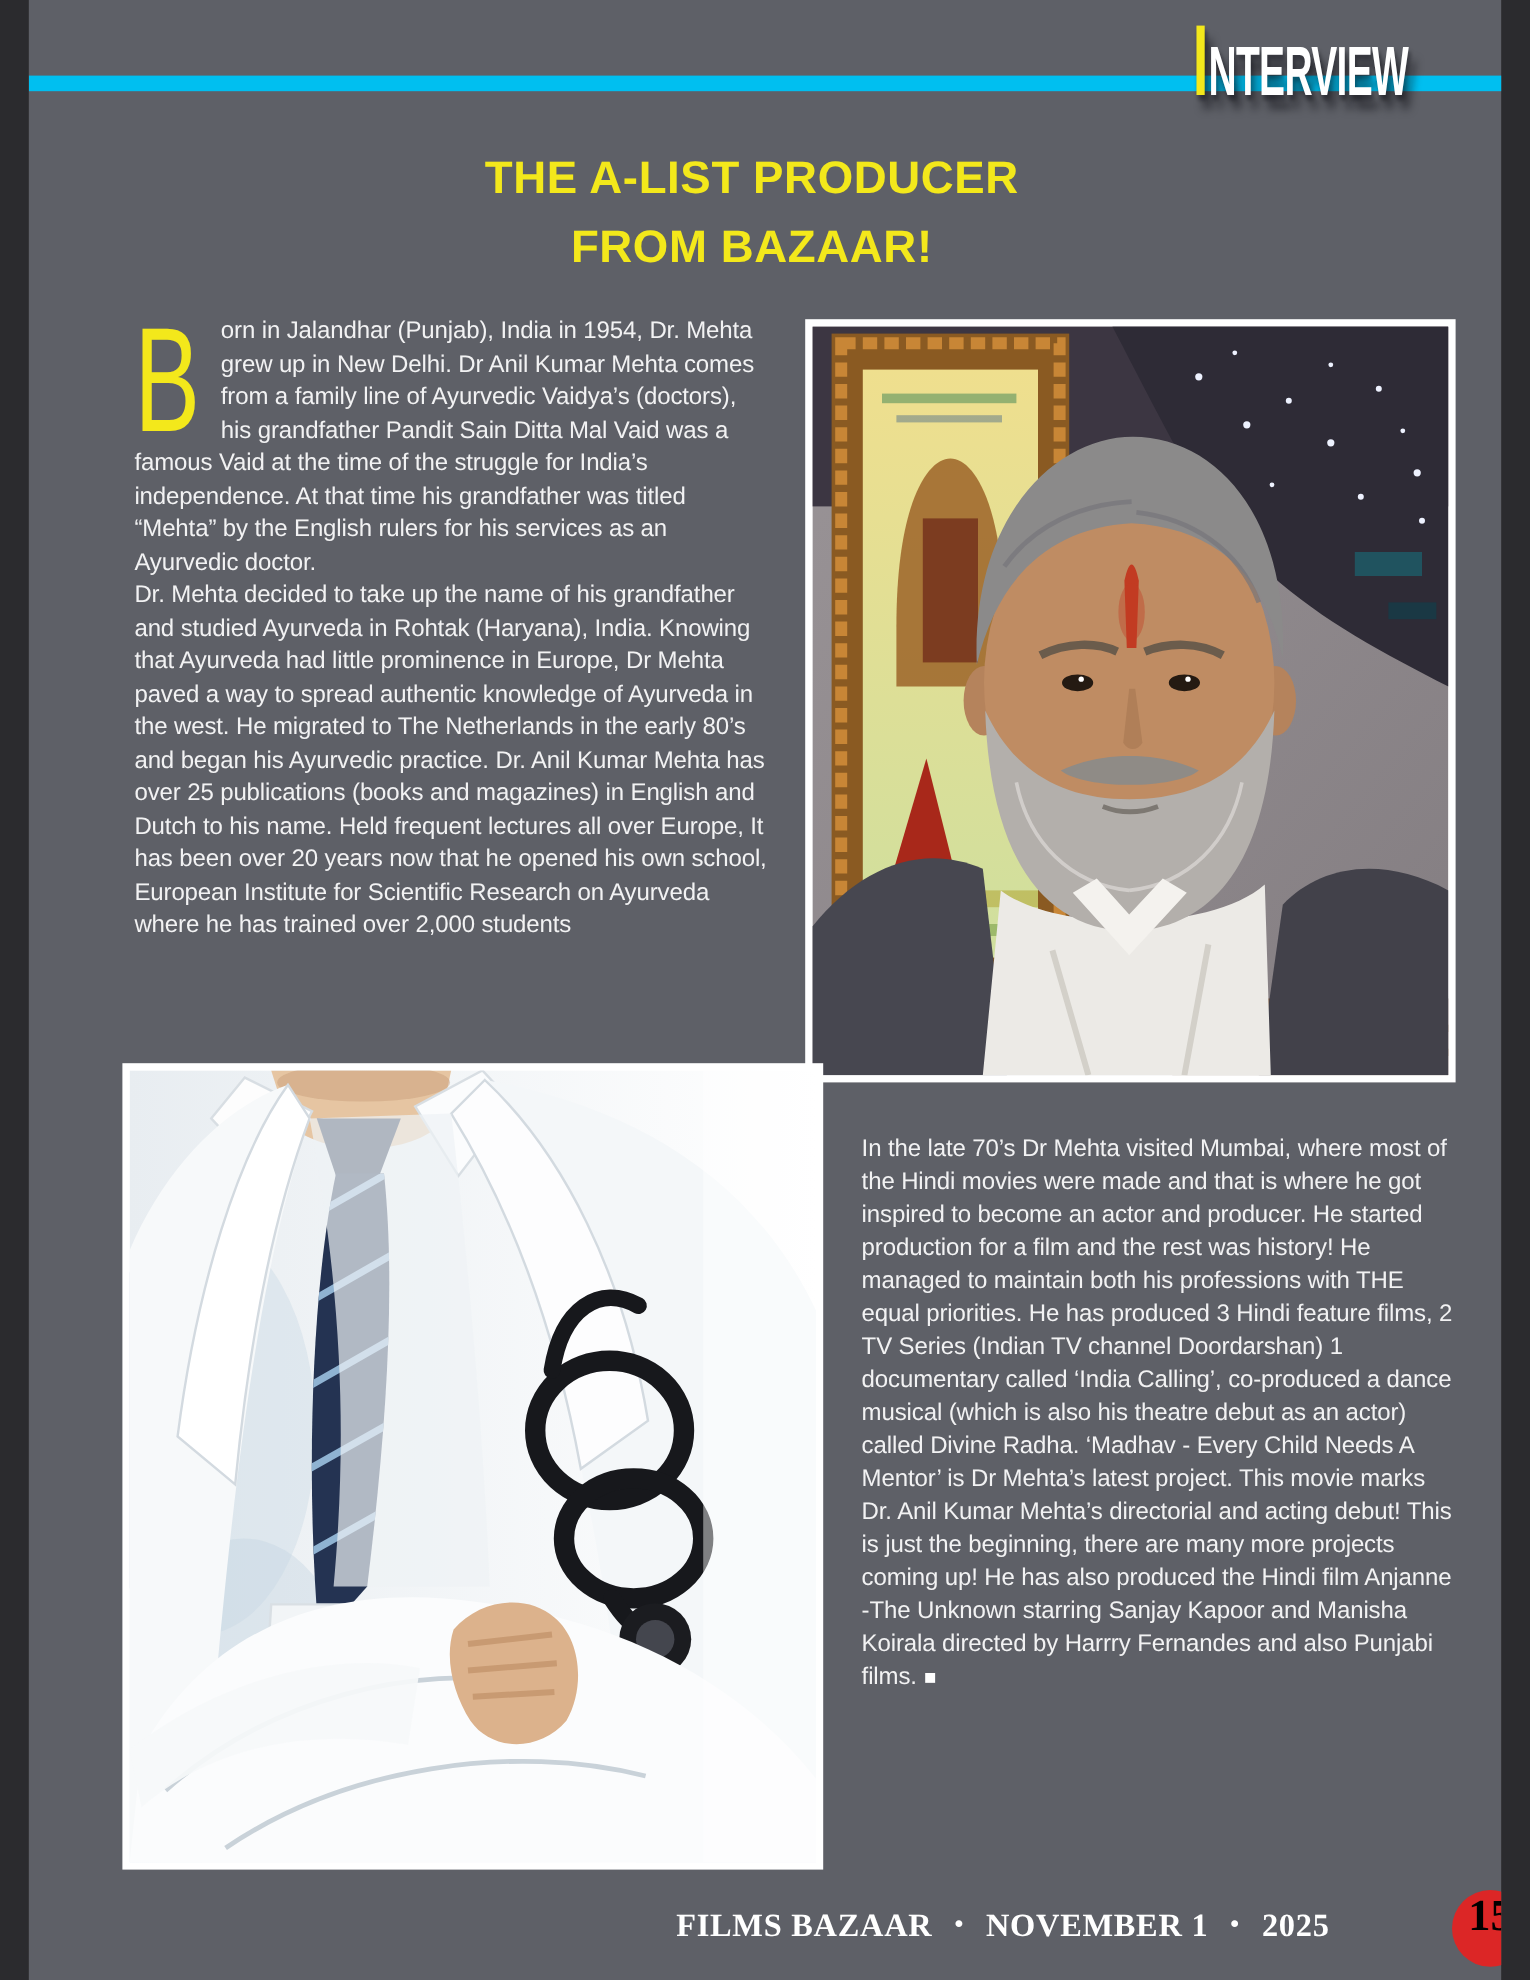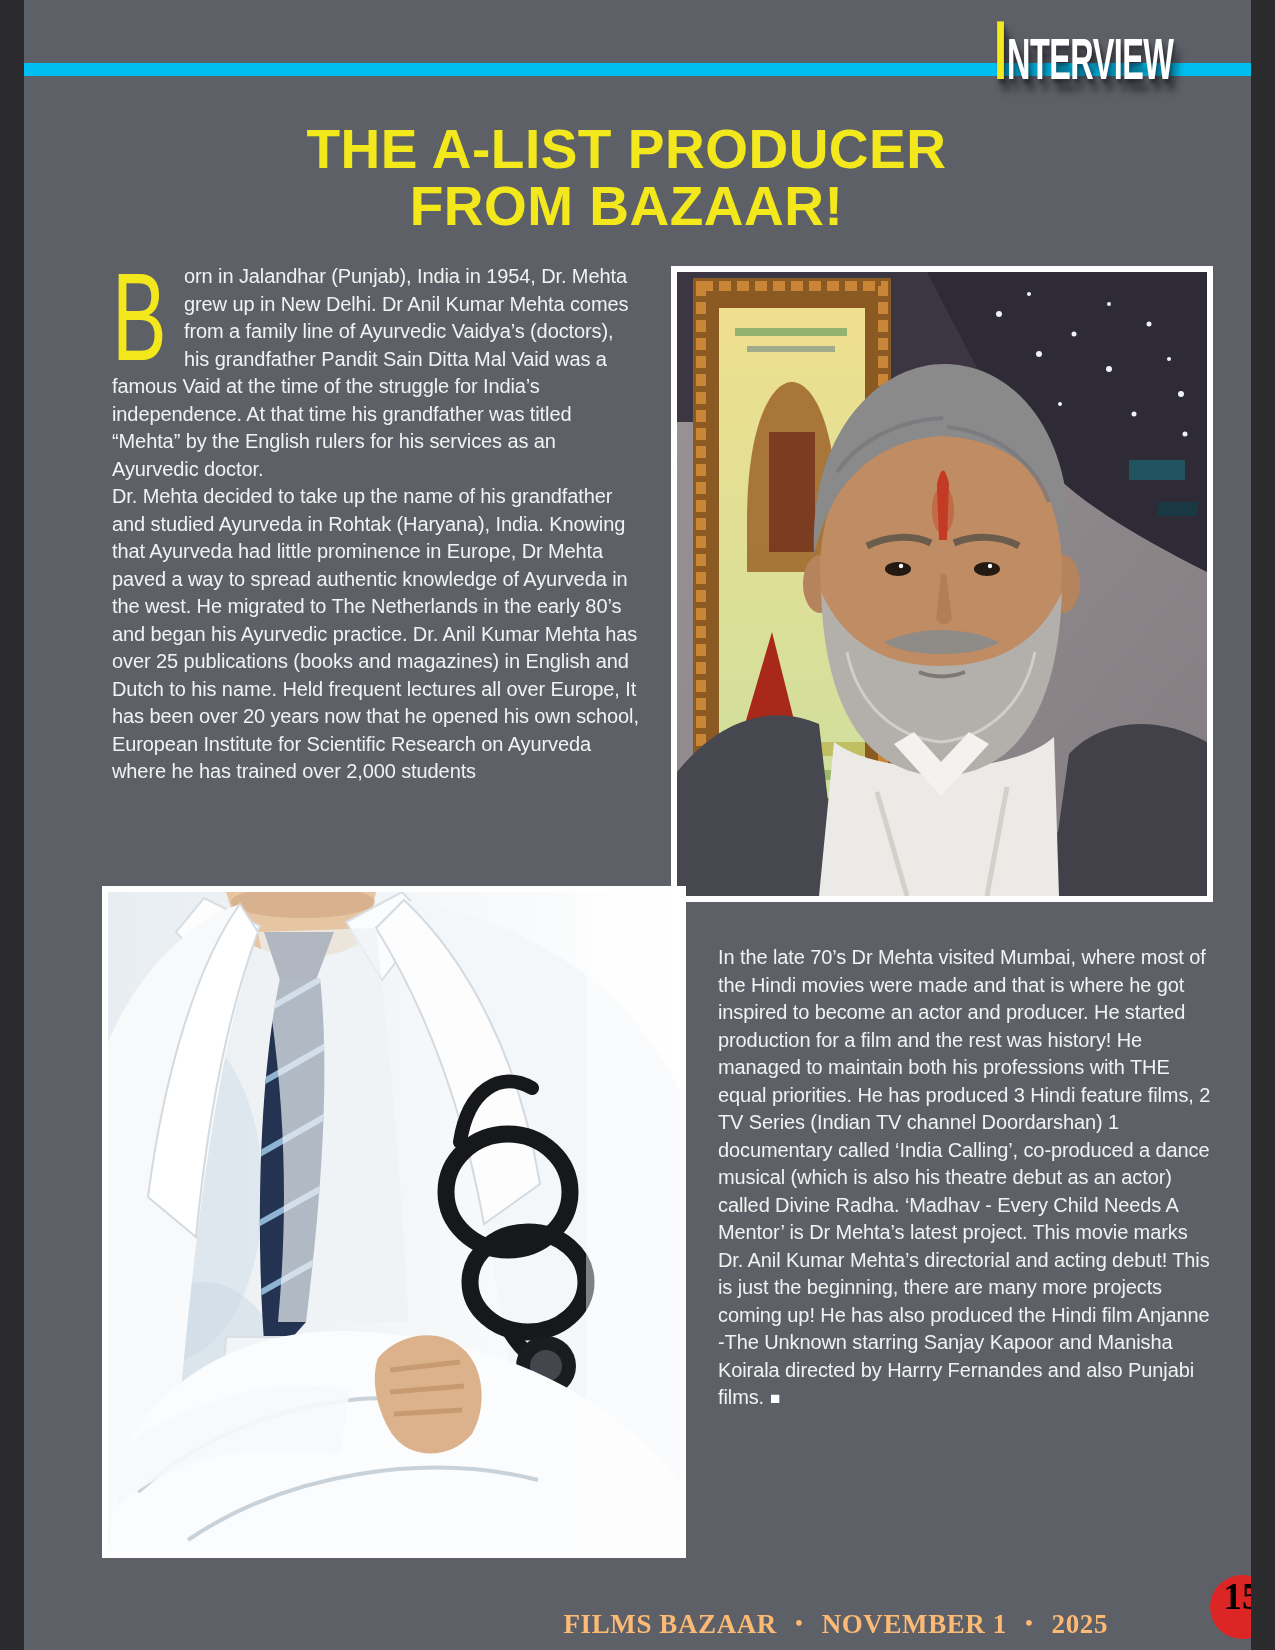--- a/index.html
+++ b/index.html
@@ -21,45 +21,44 @@
     font-size:84px; color:var(--yellow);
     text-shadow:10px 12px 10px rgba(12,12,18,.55), 3px 4px 5px rgba(12,12,18,.45);
   }
   .m-rest{
     font-size:58px; color:#ffffff; letter-spacing:-1px;
     text-shadow:10px 12px 10px rgba(12,12,18,.55), 3px 4px 5px rgba(12,12,18,.45);
   }
   
   .title{
     position:absolute; left:0; top:121px; width:1205px; text-align:center;
-    color:var(--yellow); font-size:55px; line-height:57px; font-weight:700; letter-spacing:.5px;
+    color:var(--yellow); font-size:38px; line-height:57px; font-weight:700; letter-spacing:.5px;
   }
   
   .col{position:absolute; font-size:20px; line-height:27.5px; letter-spacing:-.1px; text-align:left;}
   .col p{margin:0;}
   .col-left{left:88px; top:263px; width:527px;}
   .col-right{left:694px; top:944px; width:497px;}
   .gap{margin-top:26px;}
   .dropcap-box{float:left; width:66px; height:84px; margin:2px 6px 0 0; position:relative;}
   .dropcap-glyph{
     position:absolute; left:0; top:-10px; font-size:124px; line-height:1; font-weight:400;
     color:var(--yellow); transform:scaleX(0.66); transform-origin:0 0;
   }
   .endmark{font-size:17px; letter-spacing:0; padding-left:6px; color:#ffffff;}
   
   .photo{position:absolute; background:#ffffff; padding:6px; box-sizing:border-box;}
   .photo svg{display:block; width:100%; height:100%;}
   .photo-portrait{left:647px; top:266px; width:542px; height:636px;}
   .photo-doctor{left:78px; top:886px; width:584px; height:672px;}
   
   .footer{
-    position:absolute; top:1589px; right:143px; color:#fdba74;
+    position:absolute; top:1589px; right:143px; color:#ffffff;
     font-family:"Liberation Serif", serif; font-weight:700; font-size:27px; letter-spacing:.6px;
     white-space:nowrap;
-    margin-top:20px;
   }
   .footer .dot{display:inline-block; margin:0 11px; font-size:21px; vertical-align:3px;}
   .page-badge{
     position:absolute; left:1186px; top:1575px; width:64px; height:64px; border-radius:50%;
     background:var(--red); color:#000000; font-family:"Liberation Serif", serif; font-weight:700;
     font-size:37px; display:flex; align-items:flex-start; justify-content:center;
   }
 </style>
 </head>
 <body>

